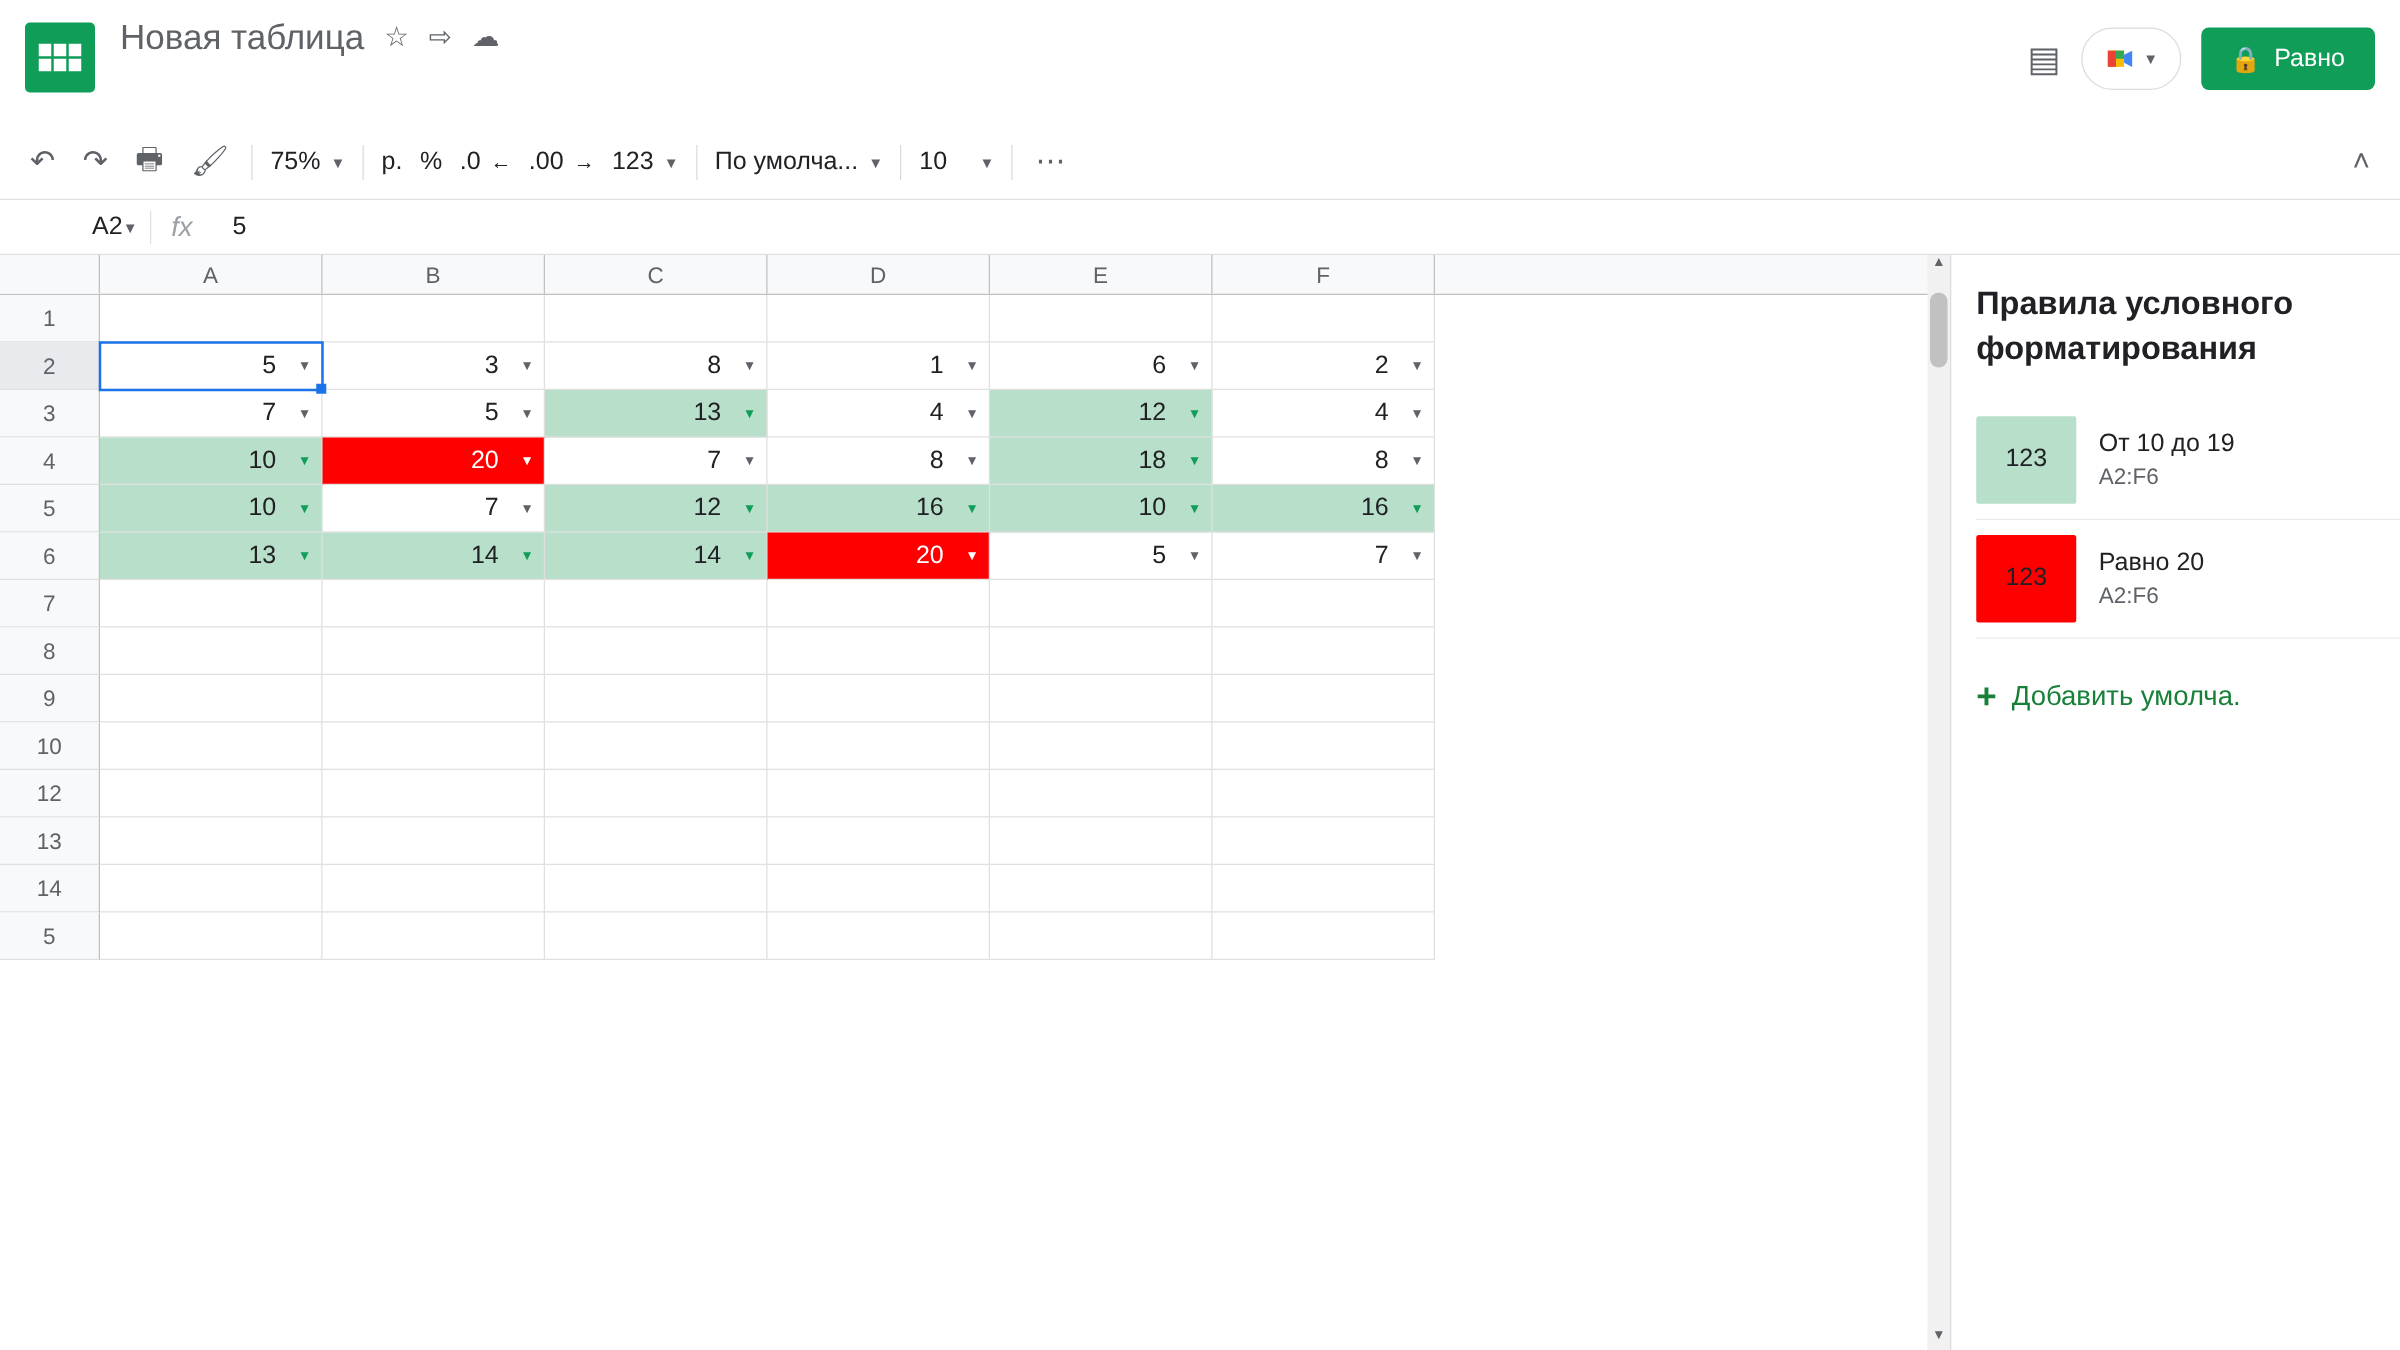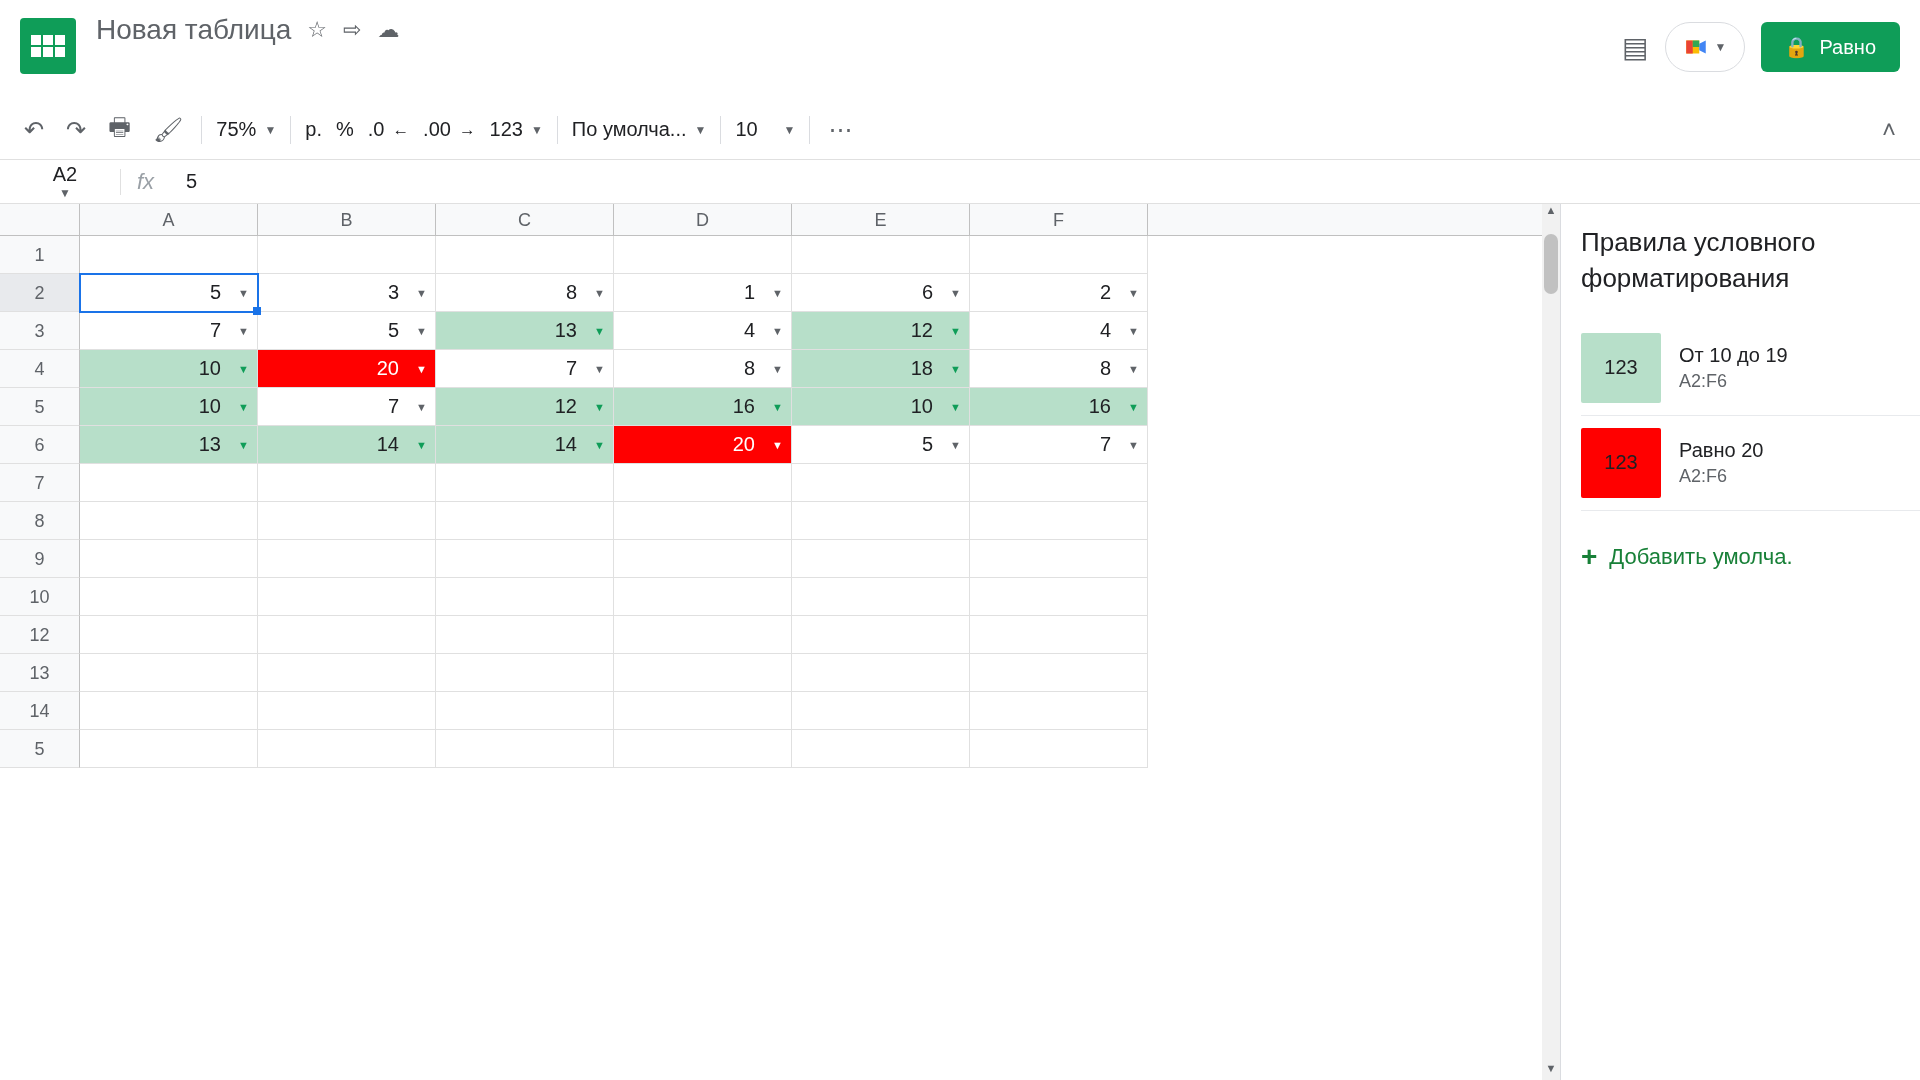--- a/index.html
+++ b/index.html
@@ -21,21 +21,21 @@
   .share-btn { background: #0f9d58; color: #fff; padding: 0 24px; height: 50px; border-radius: 6px; display: flex; align-items: center; gap: 10px; font-size: 20px; cursor: pointer; }
   
   .toolbar { display: flex; align-items: center; padding: 10px 20px; gap: 14px; border-bottom: 1px solid #e0e0e0; height: 60px; }
   .tb-icon { color: #5f6368; font-size: 24px; cursor: pointer; padding: 4px; }
   .tb-sep { width: 1px; height: 28px; background: #dadce0; }
   .tb-text { font-size: 20px; color: #202124; display: flex; align-items: center; gap: 8px; cursor: pointer; }
   .tb-dd { font-size: 12px; color: #5f6368; }
   .tb-collapse { margin-left: auto; }
   
   .formula-row { display: flex; align-items: center; border-bottom: 1px solid #e0e0e0; height: 44px; }
-  .name-box { width: 120px; padding-left: 20px; font-size: 20px; display: flex; align-items: center; justify-content: flex-end; padding-right: 10px; flex-direction: column; }
+  .name-box { width: 120px; padding-left: 20px; font-size: 20px; display: flex; align-items: center; justify-content: flex-end; padding-right: 10px; }
   .fx { width: 50px; text-align: center; font-style: italic; color: #9aa0a6; font-size: 22px; border-left: 1px solid #e0e0e0; }
   .formula-input { flex: 1; padding-left: 16px; font-size: 20px; }
   
   .main { display: flex; height: calc(1080px - 204px); }
   .sheet-area { flex: 1; position: relative; display: flex; flex-direction: column; }
   
   .col-headers { display: flex; height: 32px; background: #f8f9fa; border-bottom: 1px solid #c0c0c0; }
   .corner { width: 80px; border-right: 1px solid #c0c0c0; background: #f8f9fa; }
   .col-h { border-right: 1px solid #c0c0c0; text-align: center; line-height: 32px; font-size: 18px; color: #5f6368; cursor: pointer; }
   
@@ -49,21 +49,21 @@
   .cell.red { background: #ff0000; color: #fff; }
   .cell.red .cell-dd { color: #fff; }
   .cell.selected { outline: 2px solid #1a73e8; outline-offset: -1px; z-index: 2; }
   .sel-handle { position: absolute; right: -4px; bottom: -4px; width: 8px; height: 8px; background: #1a73e8; z-index: 3; }
   .row-h.hl { background: #e8eaed; }
   
   .vscroll { position: absolute; right: 0; top: 0; width: 18px; height: 100%; background: #f1f1f1; }
   .vthumb { position: absolute; top: 30px; left: 2px; width: 14px; height: 60px; background: #c1c1c1; border-radius: 7px; }
   
   .side-panel { width: 360px; border-left: 1px solid #dadce0; padding: 20px 0 0 20px; overflow: hidden; }
-  .panel-title { font-size: 26px; color: #202124; line-height: 1.4; margin-bottom: 24px; }
+  .panel-title { font-size: 26px; color: #202124; line-height: 1.4; margin-bottom: 24px; font-weight: bold; }
   .rule { display: flex; align-items: center; gap: 18px; padding: 12px 0; border-bottom: 1px solid #e8eaed; cursor: pointer; }
   .rule-swatch { width: 80px; height: 70px; display: flex; align-items: center; justify-content: center; font-size: 20px; border-radius: 2px; }
   .rule-swatch.green { background: #b7dfc9; color: #202124; }
   .rule-swatch.red { background: #ff0000; color: #202124; }
   .rule-text { display: flex; flex-direction: column; gap: 4px; }
   .rule-title { font-size: 20px; }
   .rule-range { font-size: 18px; color: #5f6368; }
   .add-rule { display: flex; align-items: center; gap: 12px; color: #188038; font-size: 22px; margin-top: 30px; cursor: pointer; }
   .add-rule-plus { font-size: 28px; font-weight: bold; }
   

